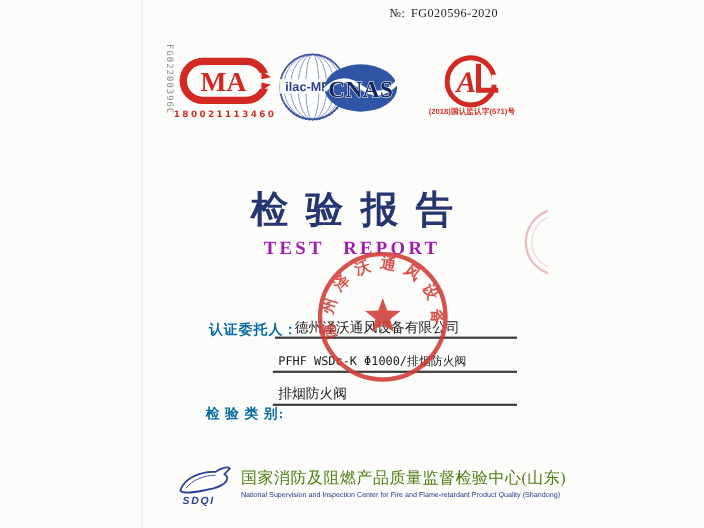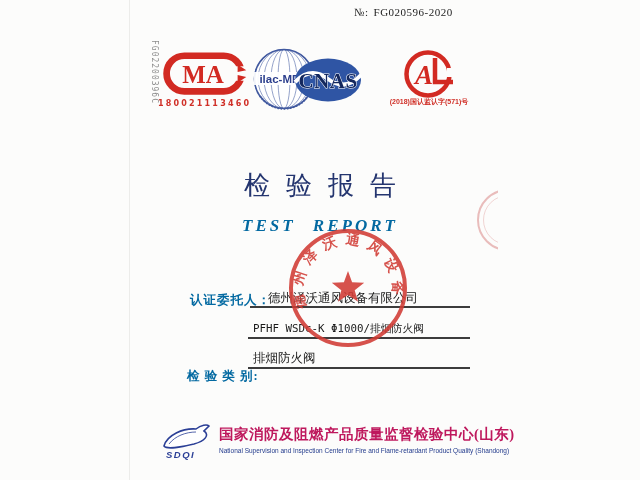--- a/index.html
+++ b/index.html
@@ -17,38 +17,38 @@
   .cma-num{left:158px;top:99px;width:96px;text-align:left;font-size:8px;letter-spacing:2.2px;
            color:#d03028;font-family:"DejaVu Sans",sans-serif;font-weight:bold;}
 
   .cnas-text{left:347px;top:55px;color:#2c3e8f;font-family:"Liberation Sans",sans-serif;}
   .cnas-text .zh{font-size:7.5px;line-height:9.5px;font-weight:bold;}
   .cnas-text .en{font-size:6.5px;line-height:9px;font-weight:bold;letter-spacing:.2px;}
 
   .cal-caption{left:384px;top:97px;width:90px;text-align:center;font-size:7px;color:#d03028;
                font-weight:bold;font-family:"Liberation Sans",sans-serif;}
 
-  .title-zh{left:0;top:168px;width:640px;text-align:center;font-size:26px;font-weight:normal;
+  .title-zh{left:0;top:168px;width:640px;text-align:center;font-size:34px;font-weight:bold;
             color:#24356f;letter-spacing:16px;padding-left:16px;box-sizing:border-box;}
   .title-en{left:0;top:216px;width:640px;text-align:center;font-size:17px;font-weight:bold;
-            color:#0369a1;letter-spacing:3px;word-spacing:10px;font-style:italic;}
+            color:#a21caf;letter-spacing:3px;word-spacing:10px;}
 
   .fld-label{font-size:12.5px;font-weight:bold;color:#0369a1;letter-spacing:1px;}
   .fld-value{font-size:12.5px;color:#1a1a1a;}
   .fld-value.model{font-family:"DejaVu Sans Mono",monospace;font-size:10.8px;}
   .rule{height:1.5px;background:#3c3c3c;}
 
   .seal{left:286px;top:226px;opacity:.88;}
   .ghost-seal{left:476px;top:186px;width:22px;height:72px;overflow:hidden;opacity:.75;filter:blur(.4px);}
   .ghost-seal .ring{position:absolute;left:1px;top:3px;width:62px;height:62px;border-radius:50%;
                     border:2.5px solid rgba(206,96,94,.55);box-sizing:border-box;}
   .ghost-seal .ring2{position:absolute;left:7px;top:9px;width:50px;height:50px;border-radius:50%;
                      border:1.5px solid rgba(206,96,94,.35);box-sizing:border-box;}
 
-  .footer-zh{left:219px;top:425px;font-size:14.5px;font-weight:bold;color:#be185d;letter-spacing:.5px;}
+  .footer-zh{left:219px;top:425px;font-size:14.5px;font-weight:normal;color:#4d7c0f;letter-spacing:.5px;}
   .footer-en{left:219px;top:447px;font-size:6.5px;color:#223a8c;font-family:"Liberation Sans",sans-serif;}
 </style>
 </head>
 <body>
 
 <div id="stage">
 
   <div class="abs page-edge"></div>
 
   <div class="abs side-num">FG02200396C</div>

